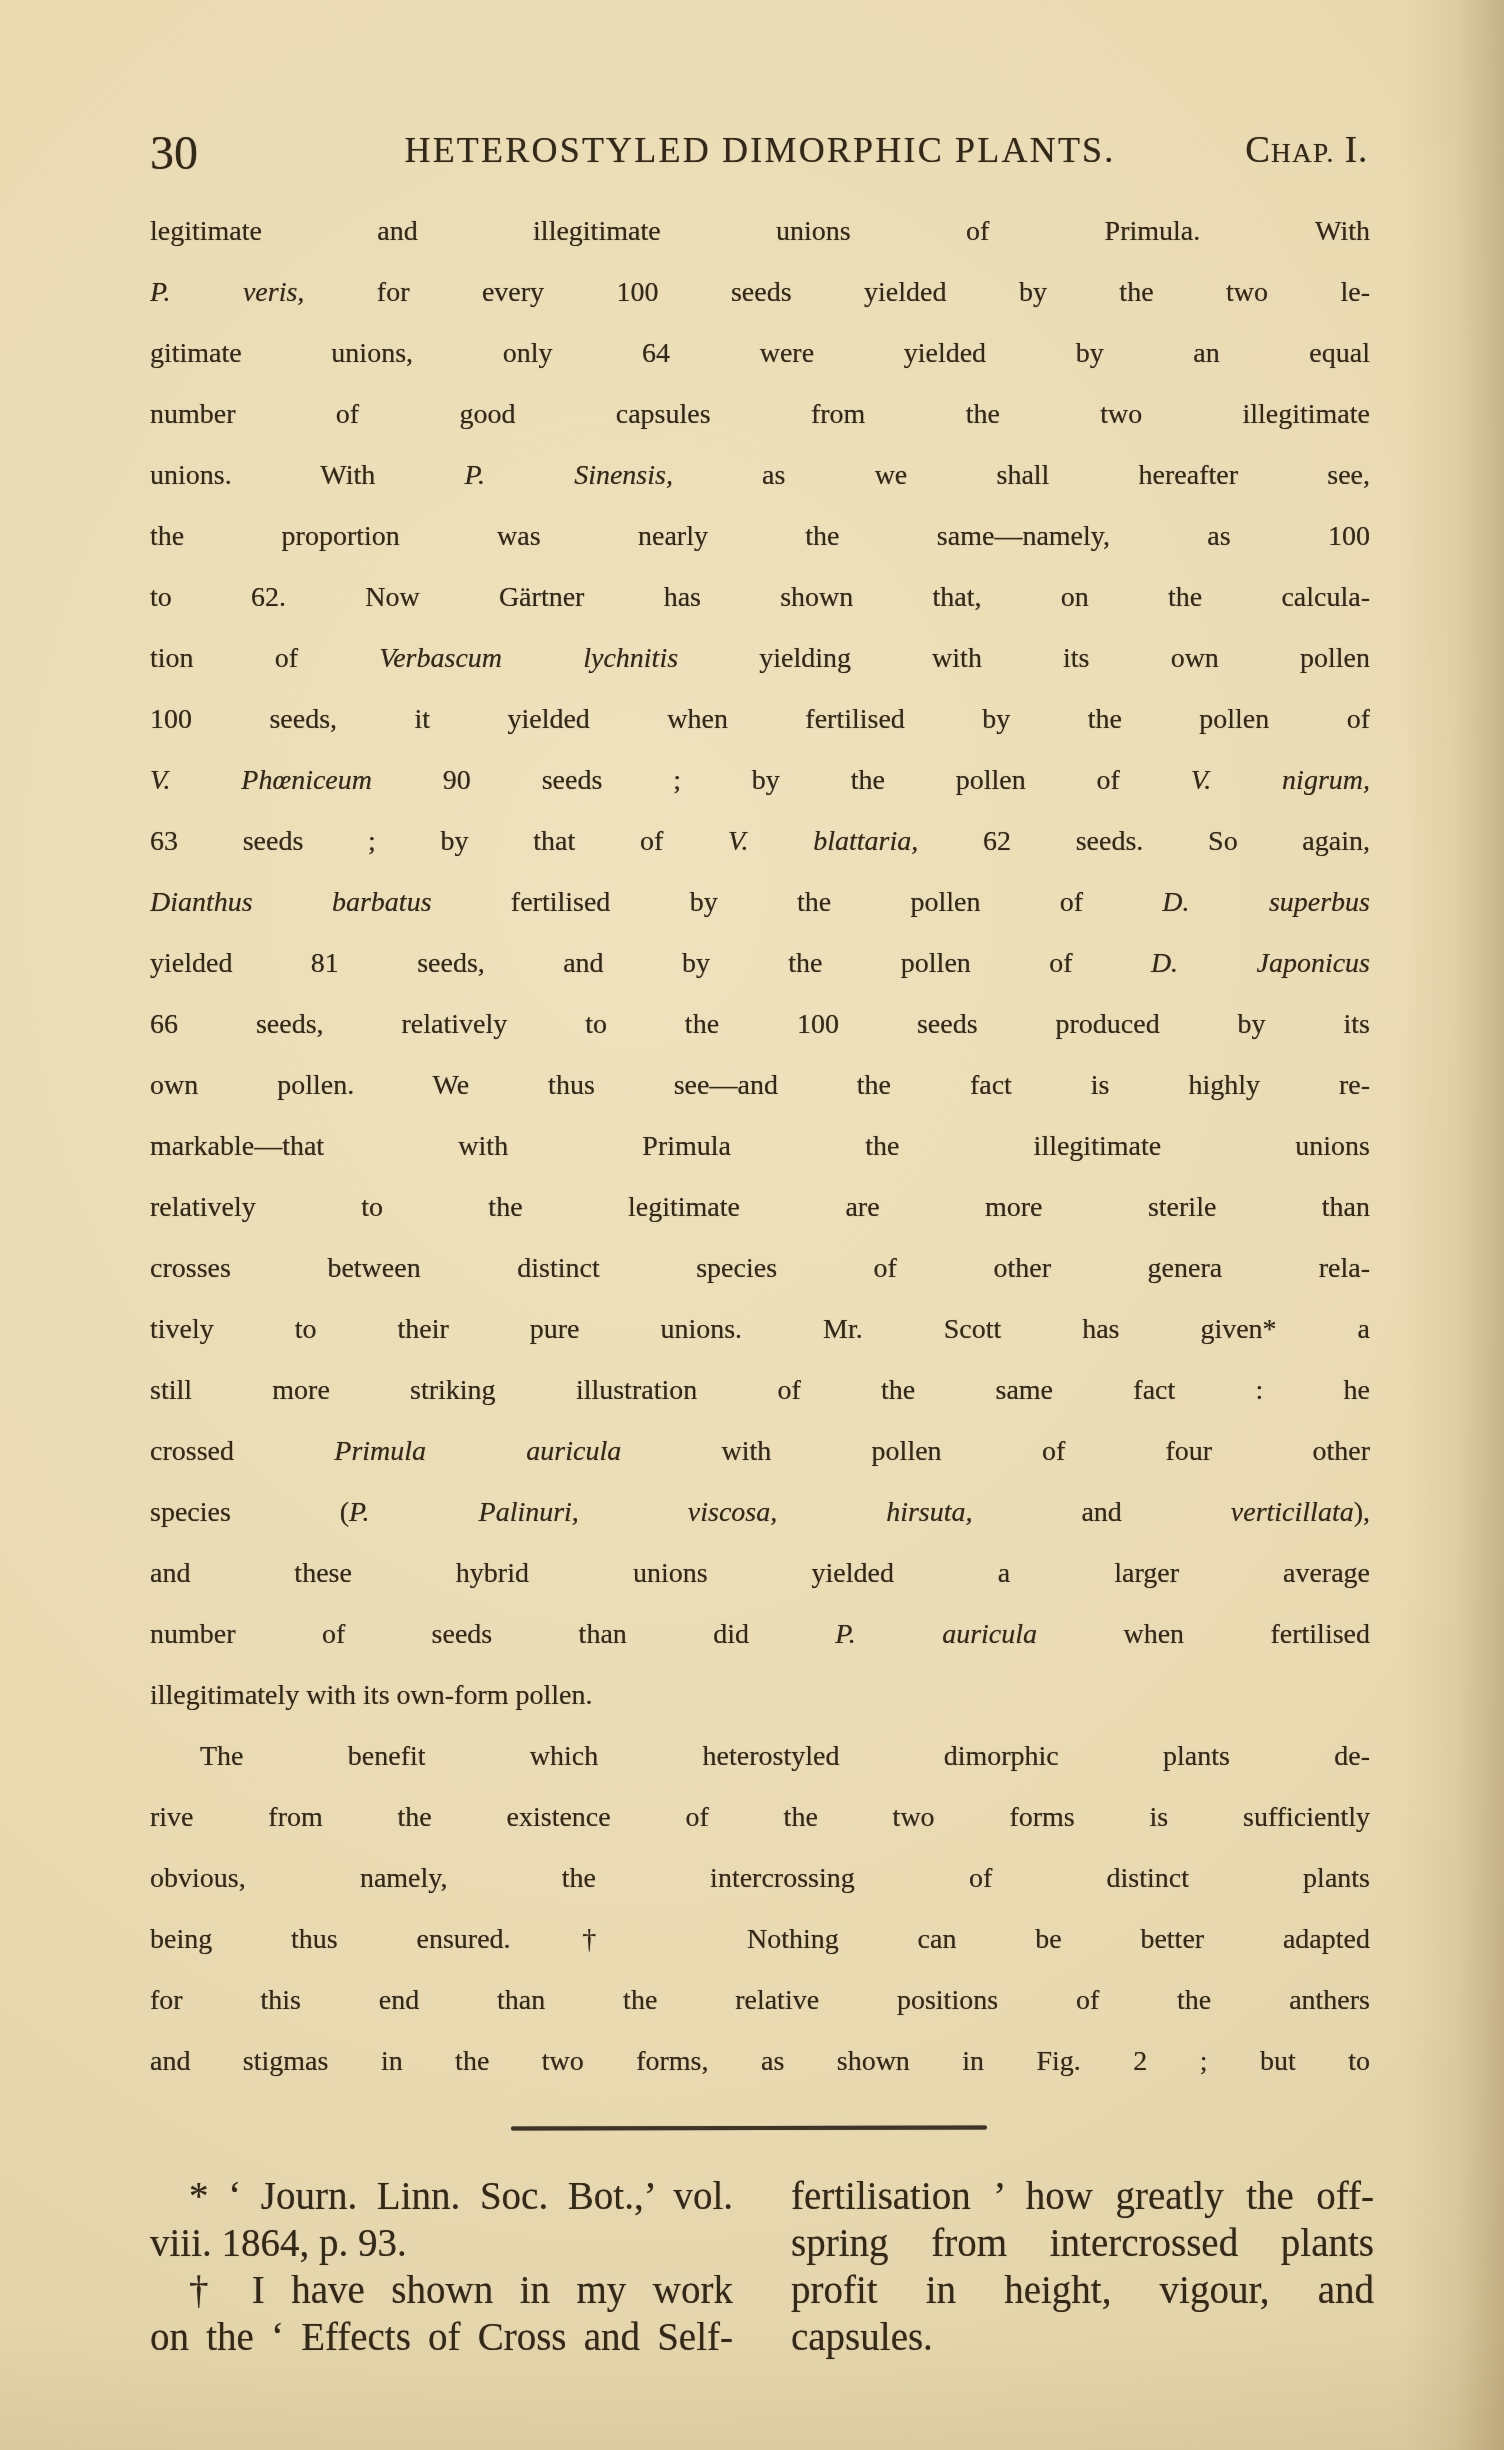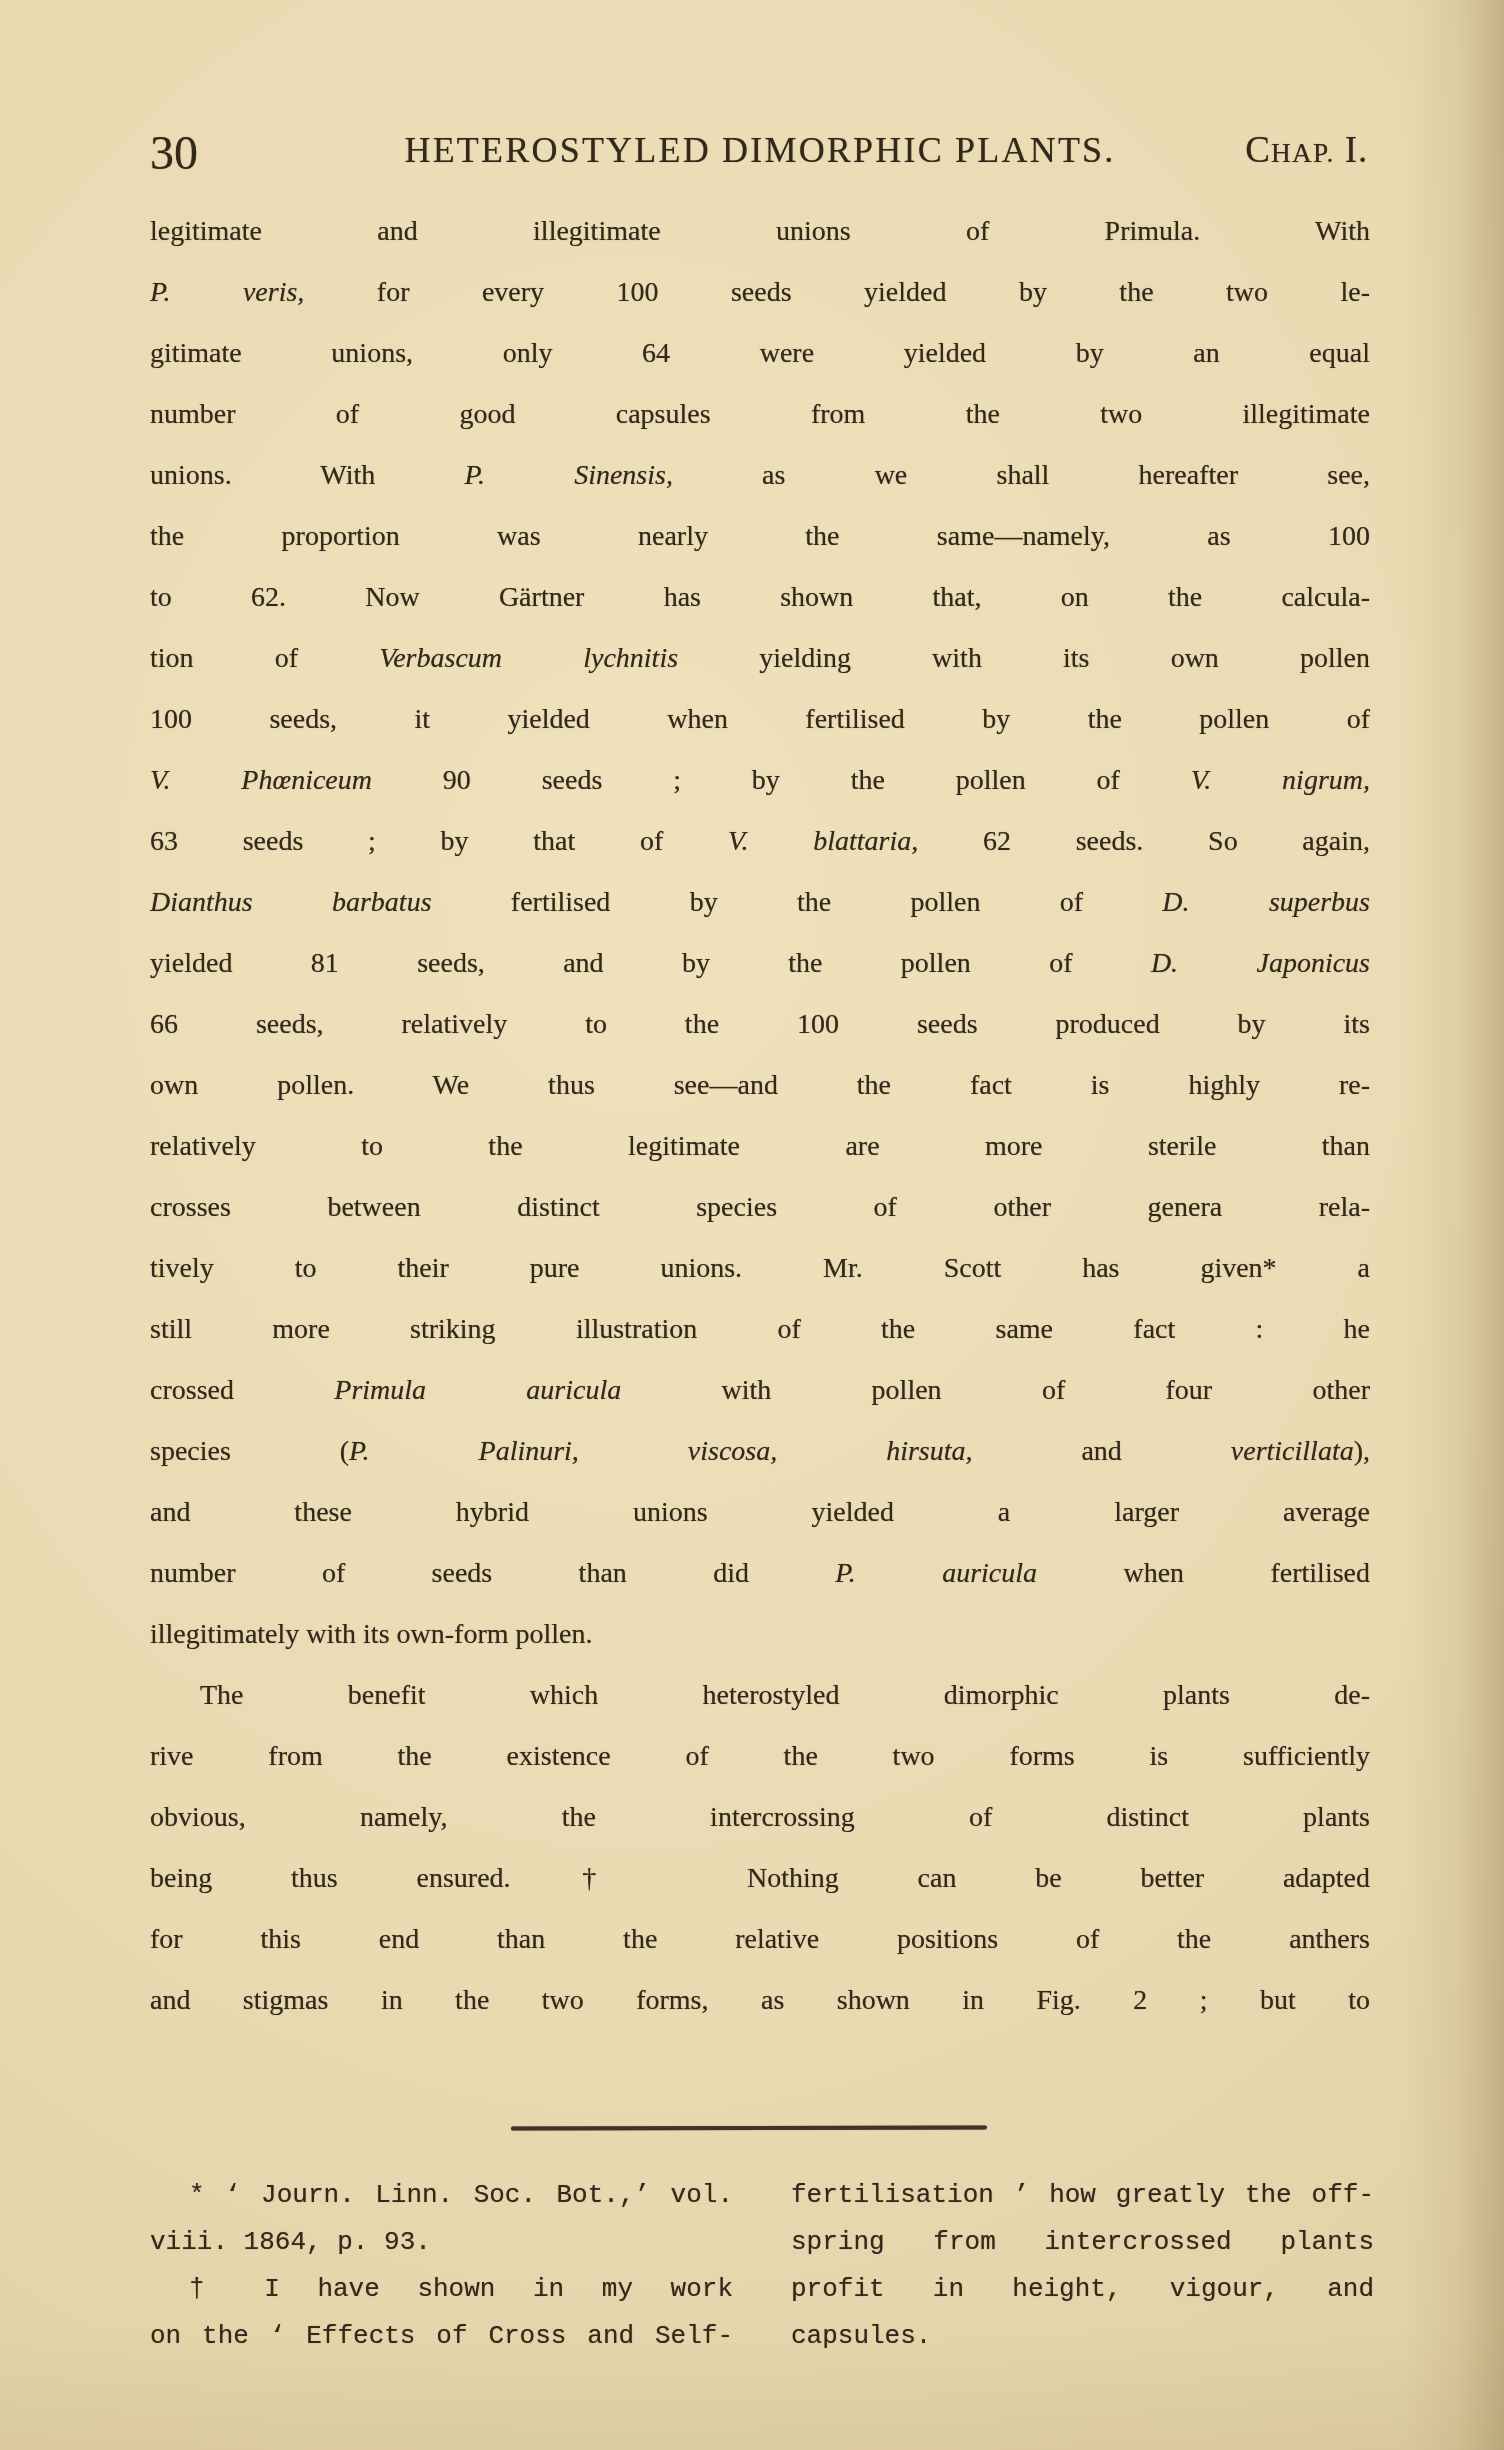--- a/index.html
+++ b/index.html
@@ -57,23 +57,22 @@
     background: #3e342a;
     border-radius: 1.8px;
     transform: rotate(-0.15deg);
     box-shadow: 0 0 0.9px rgba(47,37,24,0.6);
   }
 
   
   .fn-col {
     position: absolute;
     top: 2172px; width: 583px;
-    font-size: 26px;
+    font-size: 39px;
     text-shadow: 0 0 0.9px rgba(47,37,24,0.5);
-    font-family: Liberation Mono, monospace;
   }
   .fn-left  { left: 150px; }
   .fn-right { left: 791px; }
   .fn-col .line { height: 47px; line-height: 47px; }
   .fn-col .line.ind { text-indent: 39px; }
 </style>
 </head>
 <body>
 
 <div class="page">
@@ -93,20 +92,21 @@
       <div class="line"><span class="">the proportion was nearly the same—namely, as 100</span></div>
       <div class="line"><span class="">to 62.  Now Gärtner has shown that, on the calcula-</span></div>
       <div class="line"><span class="">tion of </span><span class="it">Verbascum lychnitis</span><span class=""> yielding with its own pollen</span></div>
       <div class="line"><span class="">100 seeds, it yielded when fertilised by the pollen of</span></div>
       <div class="line"><span class="it">V. Phœniceum</span><span class=""> 90 seeds ; by the pollen of </span><span class="it">V. nigrum,</span></div>
       <div class="line"><span class="">63 seeds ; by that of </span><span class="it">V. blattaria,</span><span class=""> 62 seeds.  So again,</span></div>
       <div class="line"><span class="it">Dianthus barbatus</span><span class=""> fertilised by the pollen of </span><span class="it">D. superbus</span></div>
       <div class="line"><span class="">yielded 81 seeds, and by the pollen of </span><span class="it">D. Japonicus</span></div>
       <div class="line"><span class="">66 seeds, relatively to the 100 seeds produced by its</span></div>
       <div class="line"><span class="">own pollen.  We thus see—and the fact is highly re-</span></div>
+      <div class="line"><span class="">markable—that with Primula the illegitimate unions</span></div>
       <div class="line"><span class="">relatively to the legitimate are more sterile than</span></div>
       <div class="line"><span class="">crosses between distinct species of other genera rela-</span></div>
       <div class="line"><span class="">tively to their pure unions.  Mr. Scott has given* a</span></div>
       <div class="line"><span class="">still more striking illustration of the same fact : he</span></div>
       <div class="line"><span class="">crossed </span><span class="it">Primula auricula</span><span class=""> with pollen of four other</span></div>
       <div class="line"><span class="">species (</span><span class="it">P. Palinuri, viscosa, hirsuta,</span><span class=""> and </span><span class="it">verticillata</span><span class="">),</span></div>
       <div class="line"><span class="">and these hybrid unions yielded a larger average</span></div>
       <div class="line"><span class="">number of seeds than did </span><span class="it">P. auricula</span><span class=""> when fertilised</span></div>
       <div class="line nj"><span class="">illegitimately with its own-form pollen.</span></div>
       <div class="line ind"><span class="">The benefit which heterostyled dimorphic plants de-</span></div>

